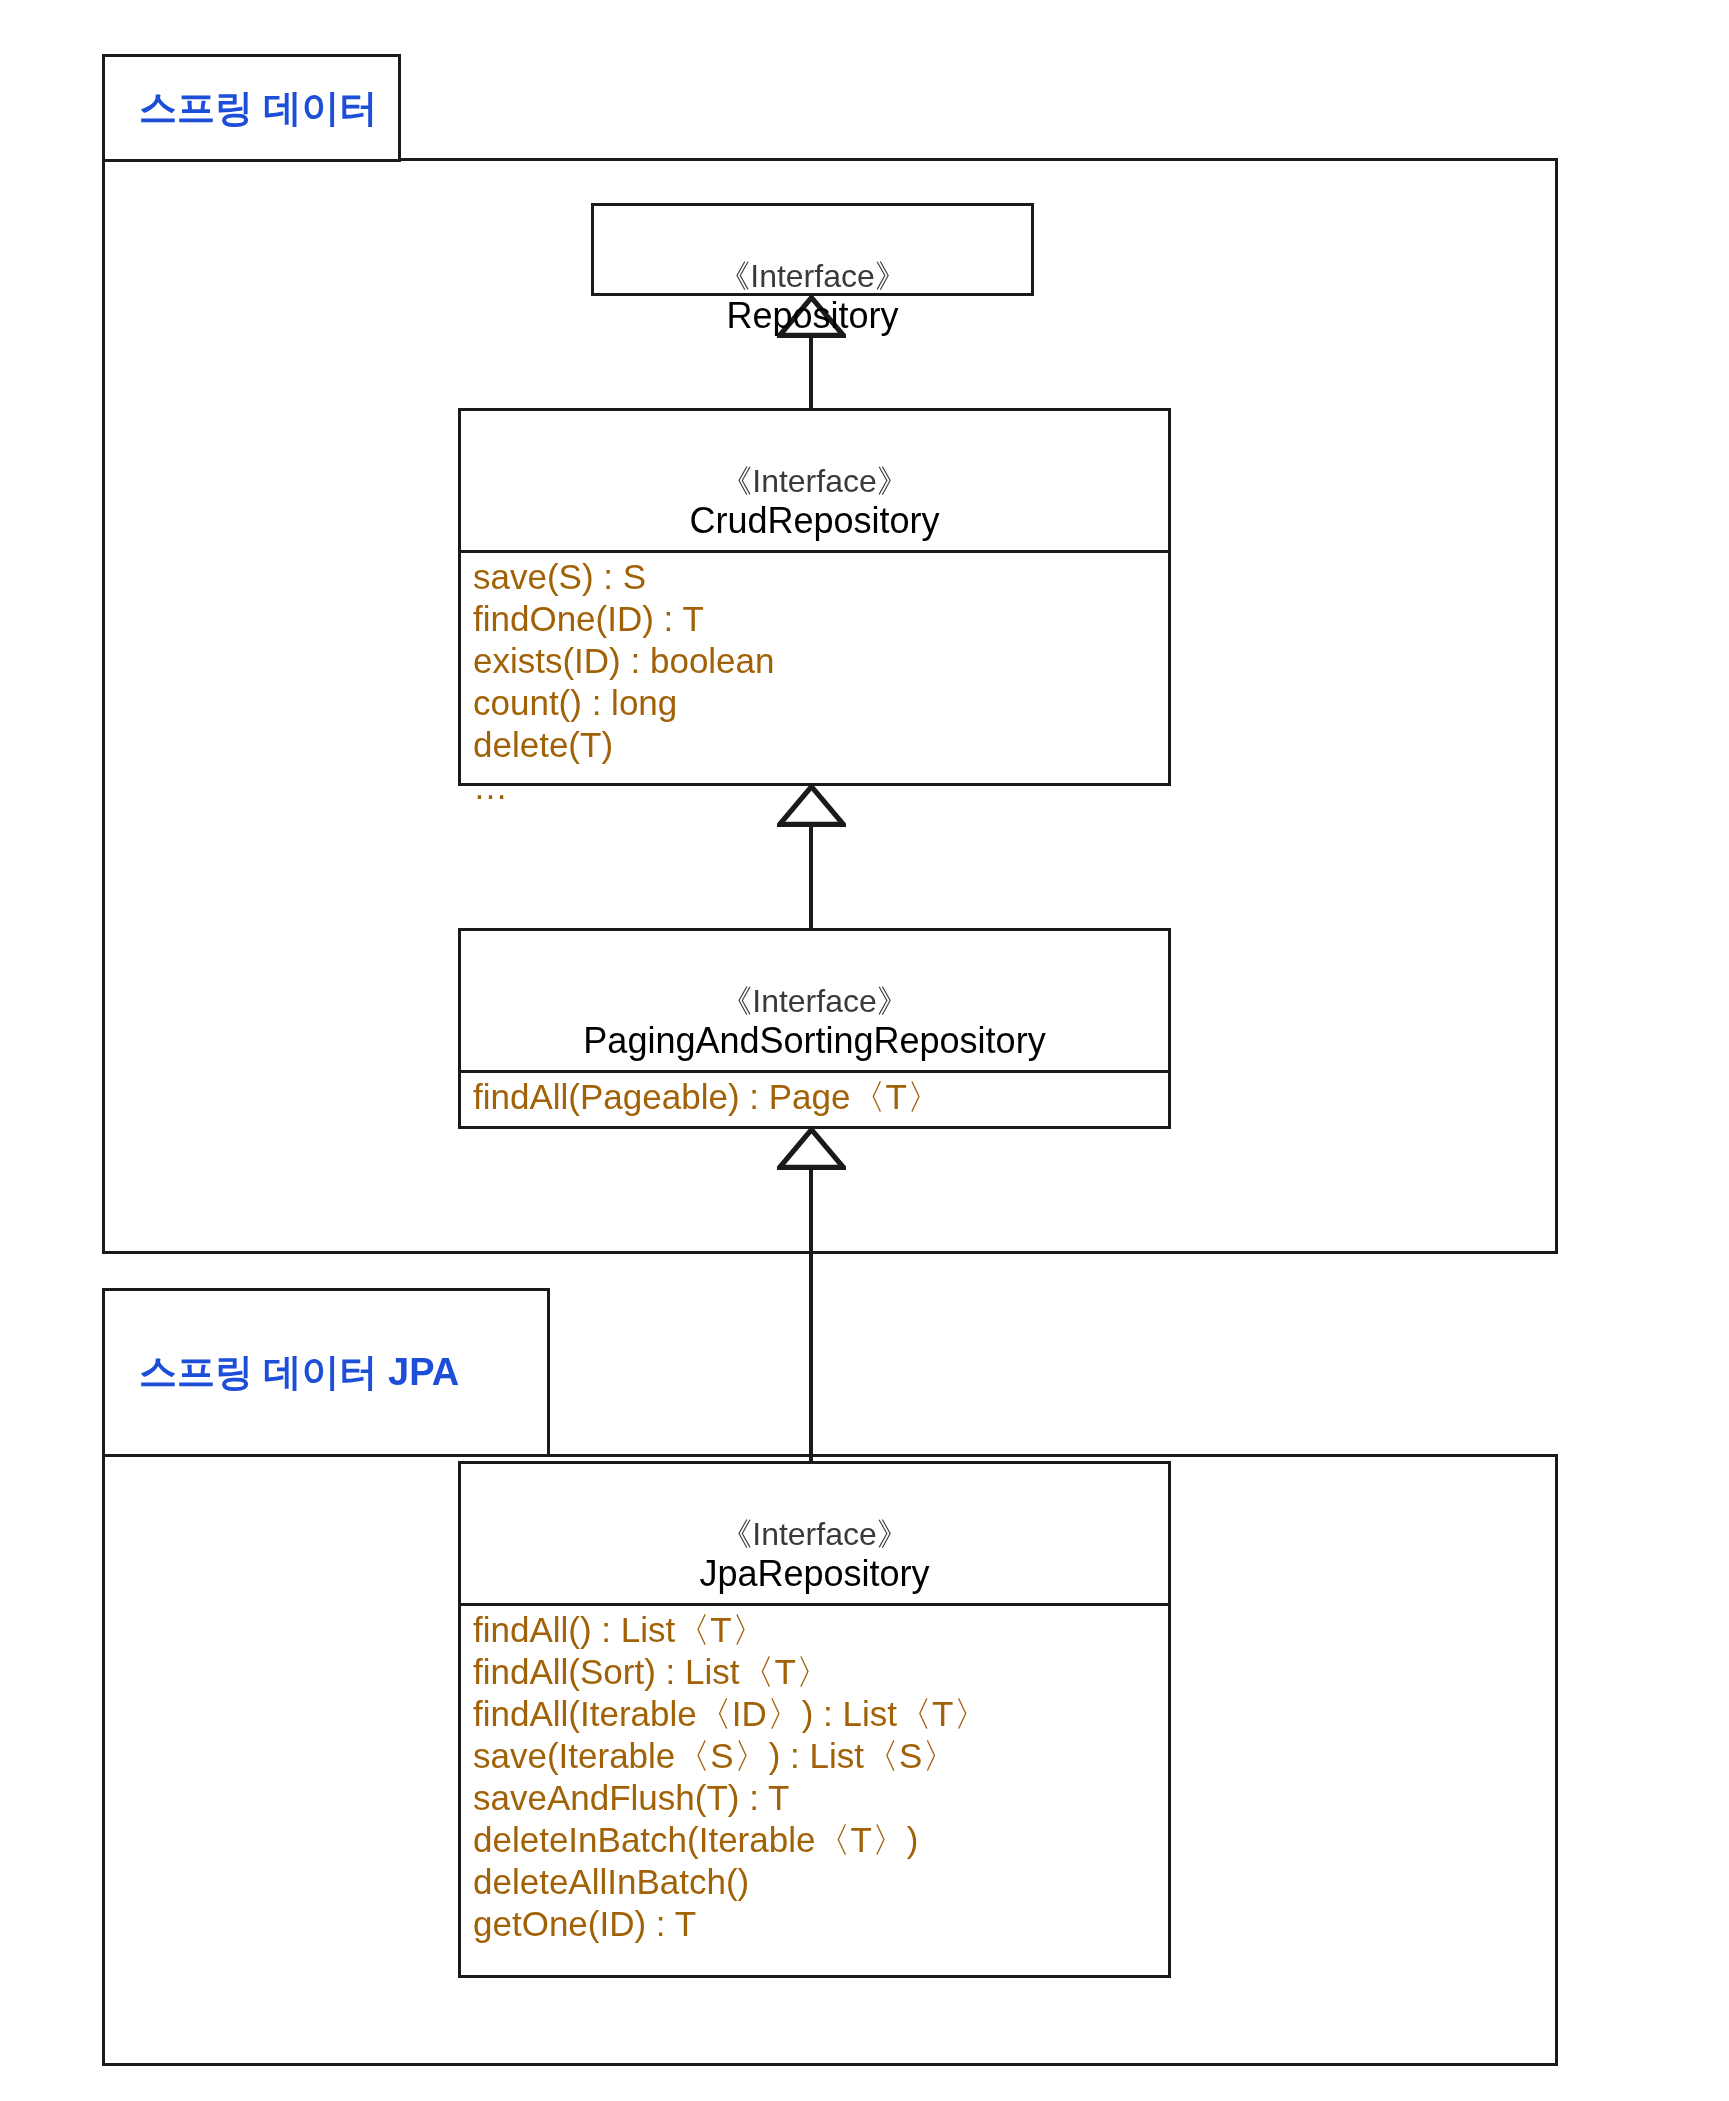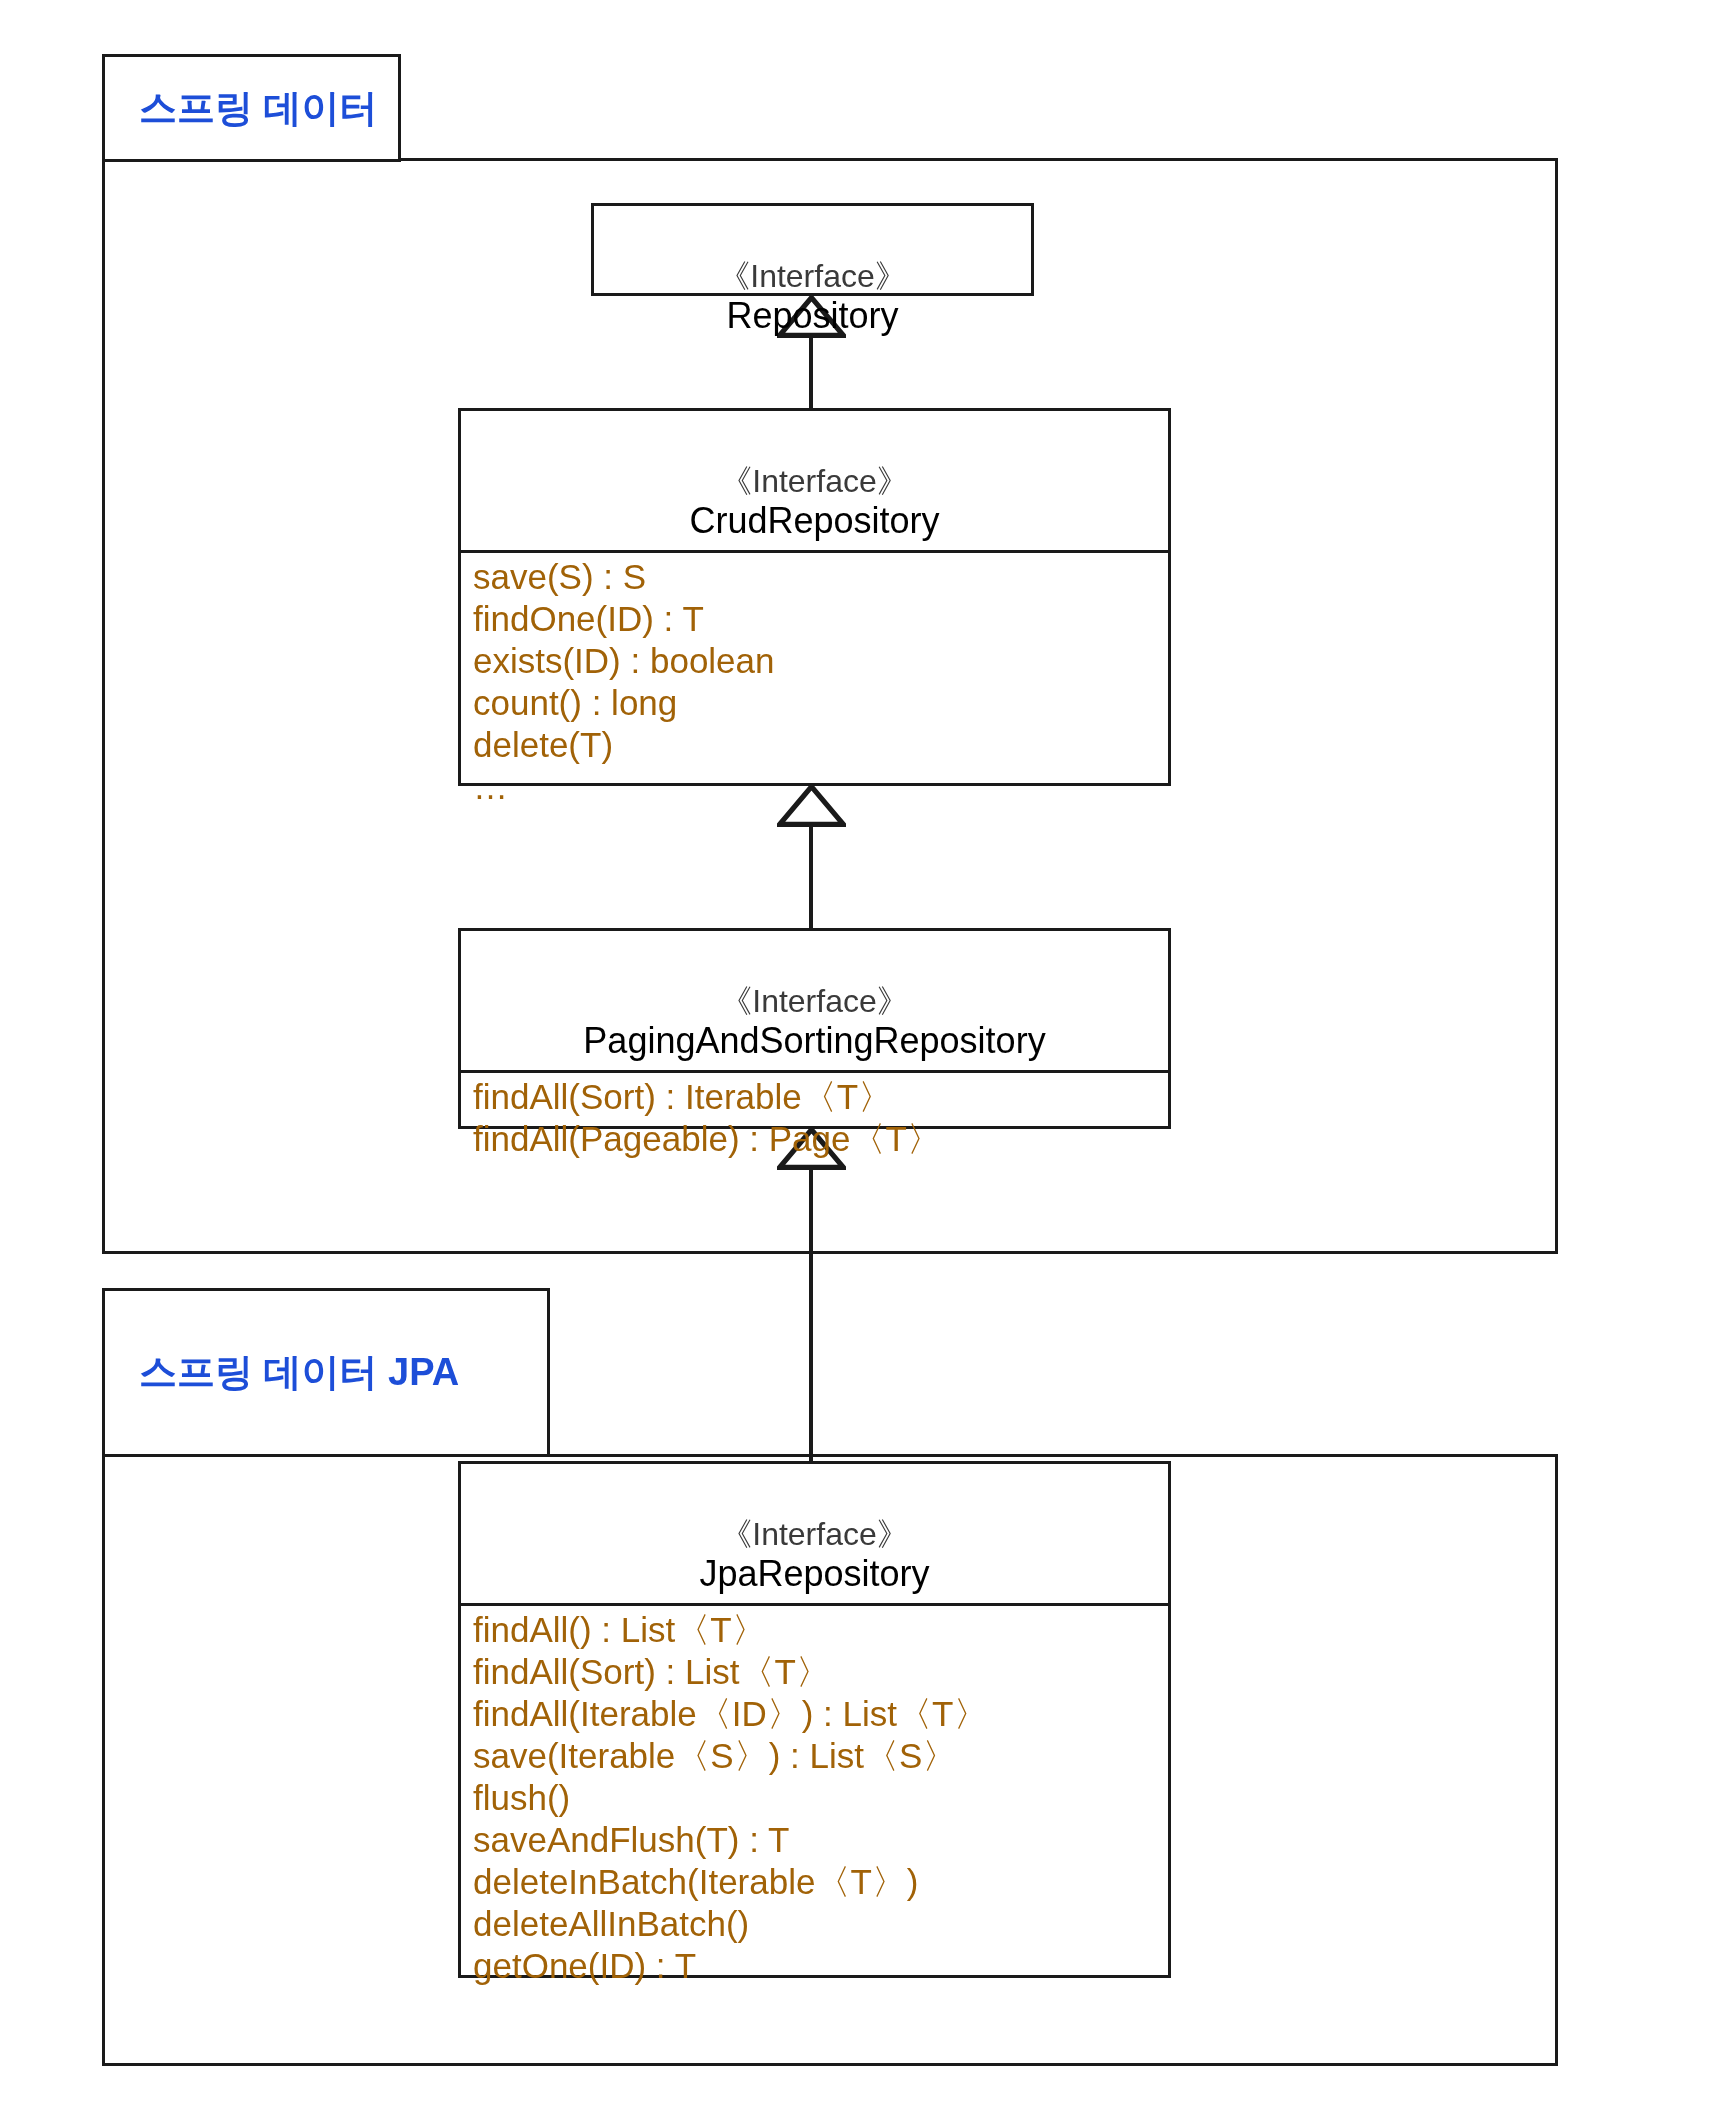--- a/index.html
+++ b/index.html
@@ -149,21 +149,20 @@
       <polygon points="40,3 77,47 3,47" fill="#ffffff" stroke="#1a1a1a" stroke-width="6"></polygon>
     </svg>
   </div>
 
   <div class="uml-class" style="left:458px; top:928px; width:713px; height:201px;">
     <div class="uml-head with-divider">
       <div class="uml-stereotype">《Interface》</div>
       <div class="uml-name">PagingAndSortingRepository</div>
     </div>
     <div class="uml-members">
-      <div class="uml-member">findAll(Sort) : Iterable〈T〉</div>
       <div class="uml-member">findAll(Pageable) : Page〈T〉</div>
     </div>
   </div>
 
   <div class="gen-line" style="left:809px; top:1165px; height:378px;"></div>
   <div class="gen-tri" style="left:777px; top:1127px;">
     <svg width="69" height="43" viewBox="0 0 80 50">
       <polygon points="40,3 77,47 3,47" fill="#ffffff" stroke="#1a1a1a" stroke-width="6"></polygon>
     </svg>
   </div>
@@ -177,21 +176,20 @@
   <div class="uml-class" style="left:458px; top:1461px; width:713px; height:517px;">
     <div class="uml-head with-divider">
       <div class="uml-stereotype">《Interface》</div>
       <div class="uml-name">JpaRepository</div>
     </div>
     <div class="uml-members">
       <div class="uml-member">findAll() : List〈T〉</div>
       <div class="uml-member">findAll(Sort) : List〈T〉</div>
       <div class="uml-member">findAll(Iterable〈ID〉) : List〈T〉</div>
       <div class="uml-member">save(Iterable〈S〉) : List〈S〉</div>
-      <div class="uml-member">flush()</div>
       <div class="uml-member">saveAndFlush(T) : T</div>
       <div class="uml-member">deleteInBatch(Iterable〈T〉)</div>
       <div class="uml-member">deleteAllInBatch()</div>
       <div class="uml-member">getOne(ID) : T</div>
     </div>
   </div>
 
 </div>
 
 

